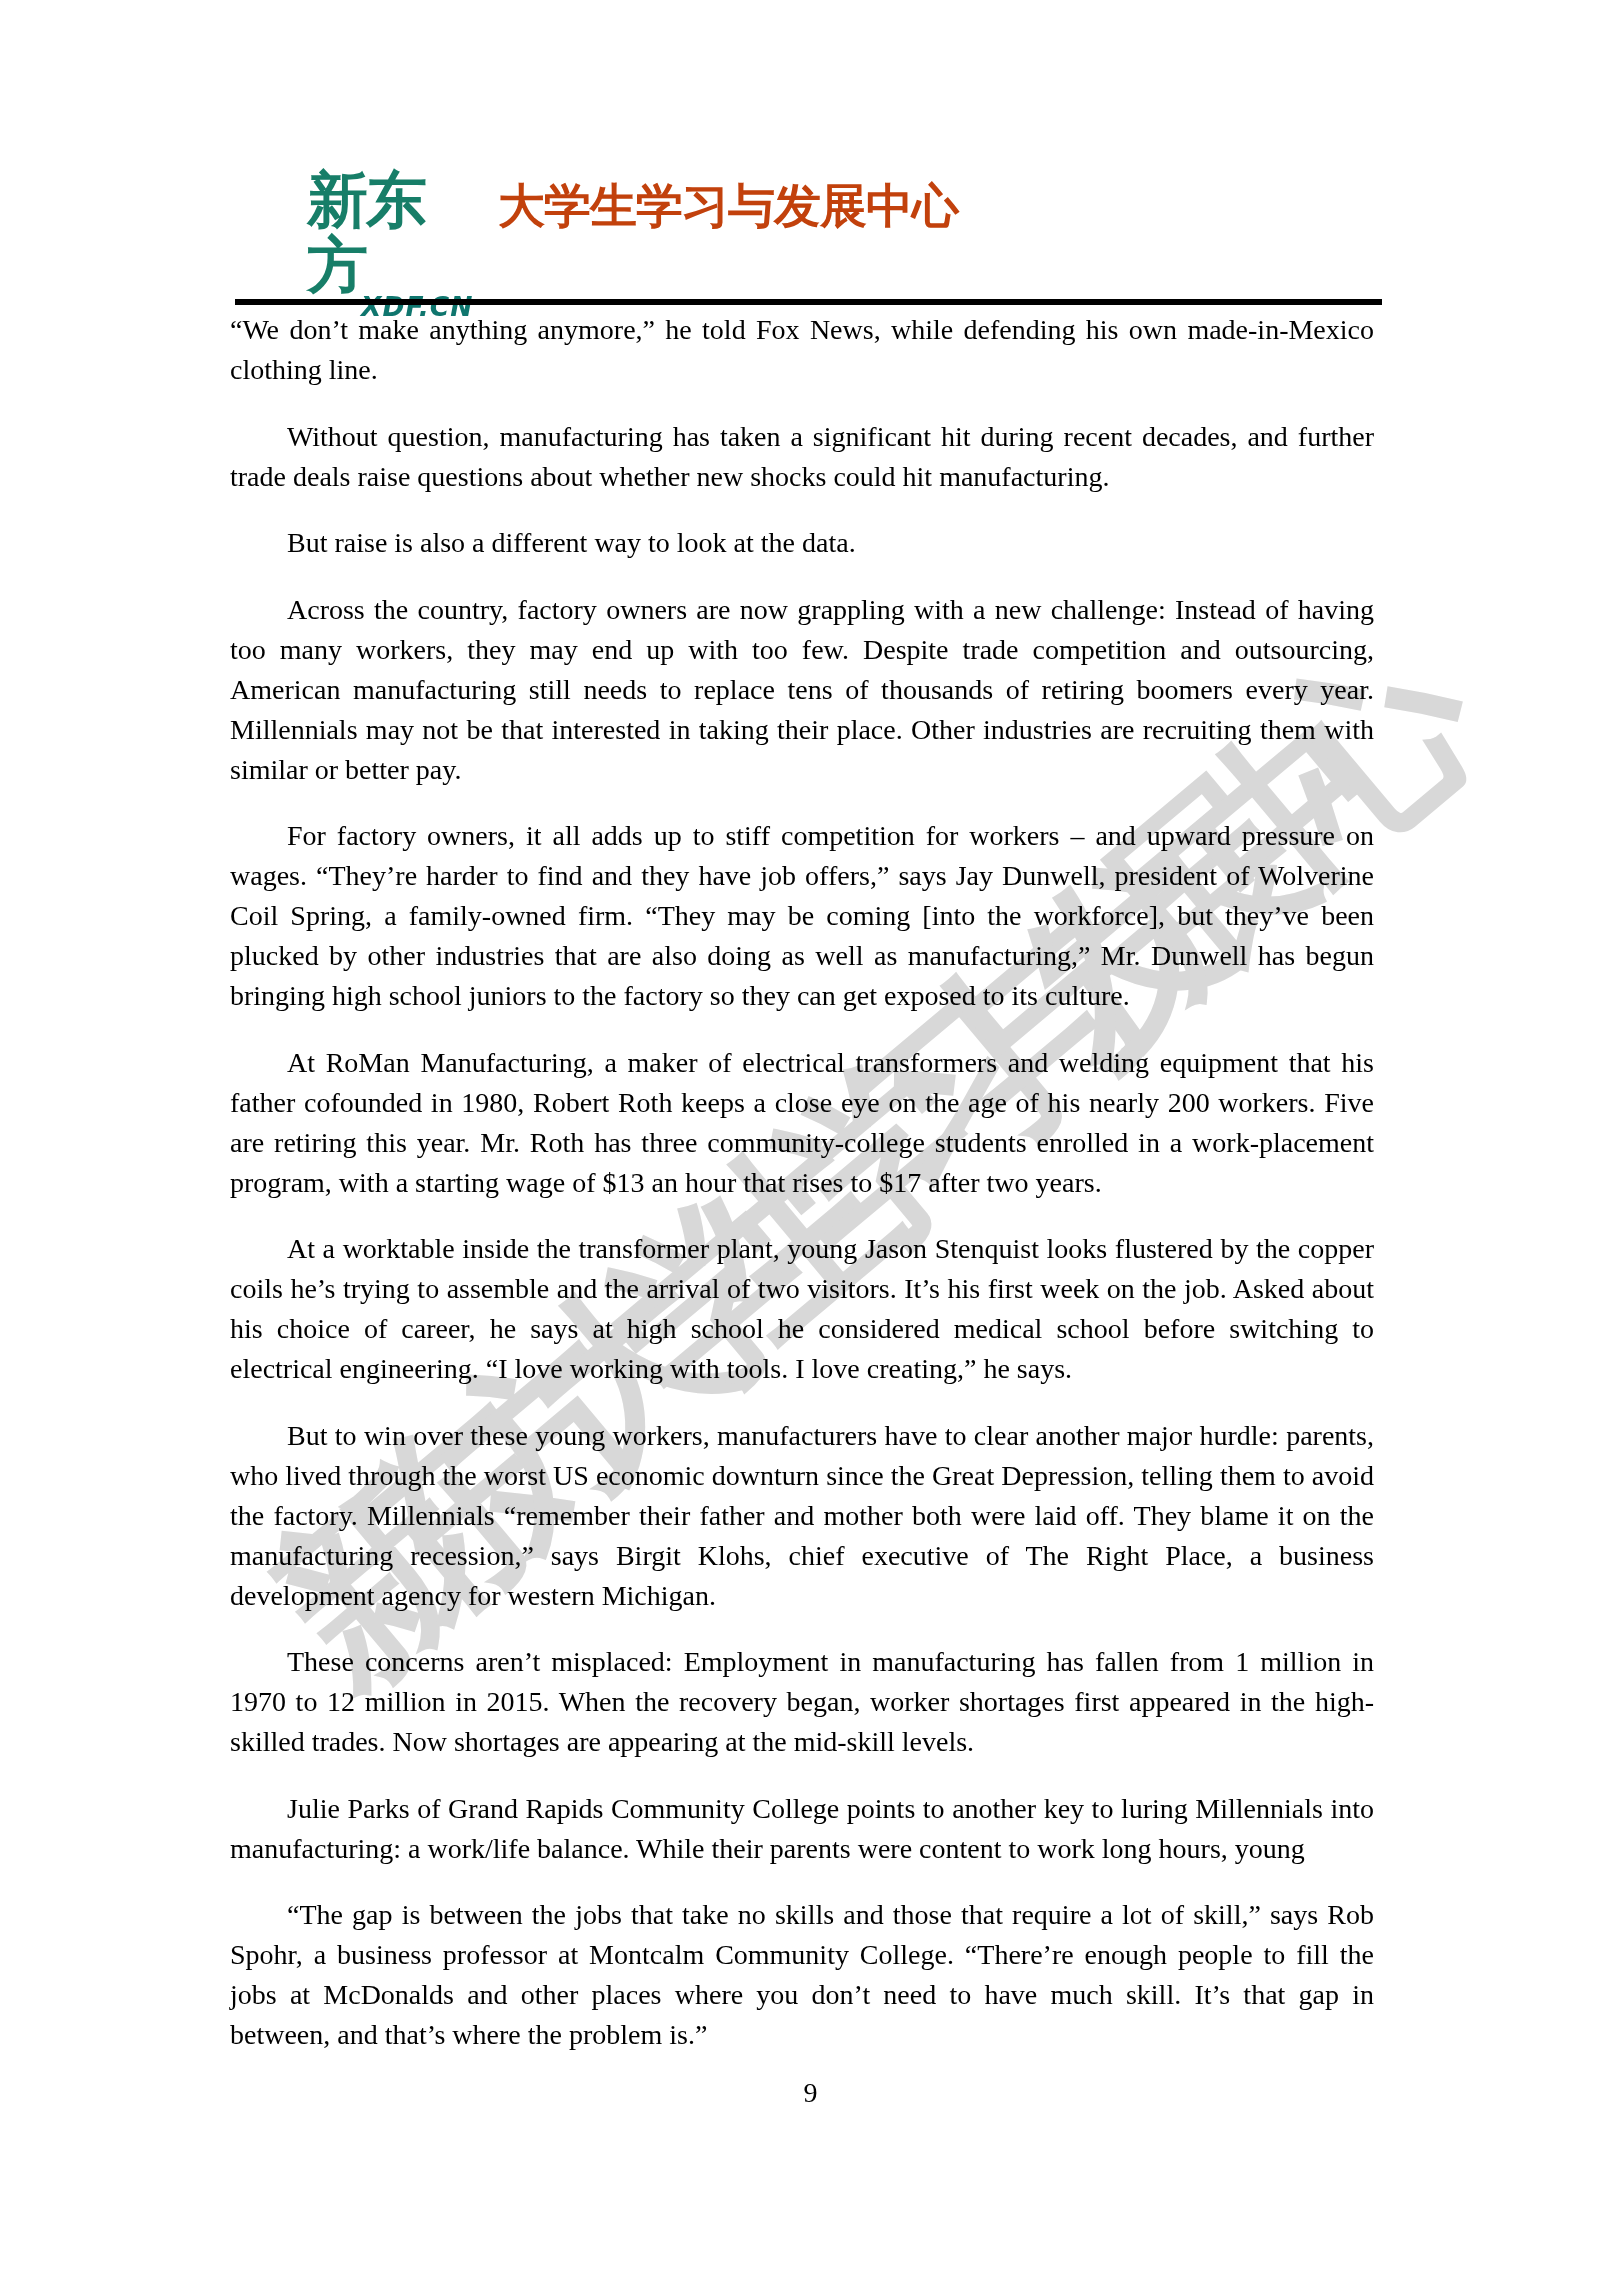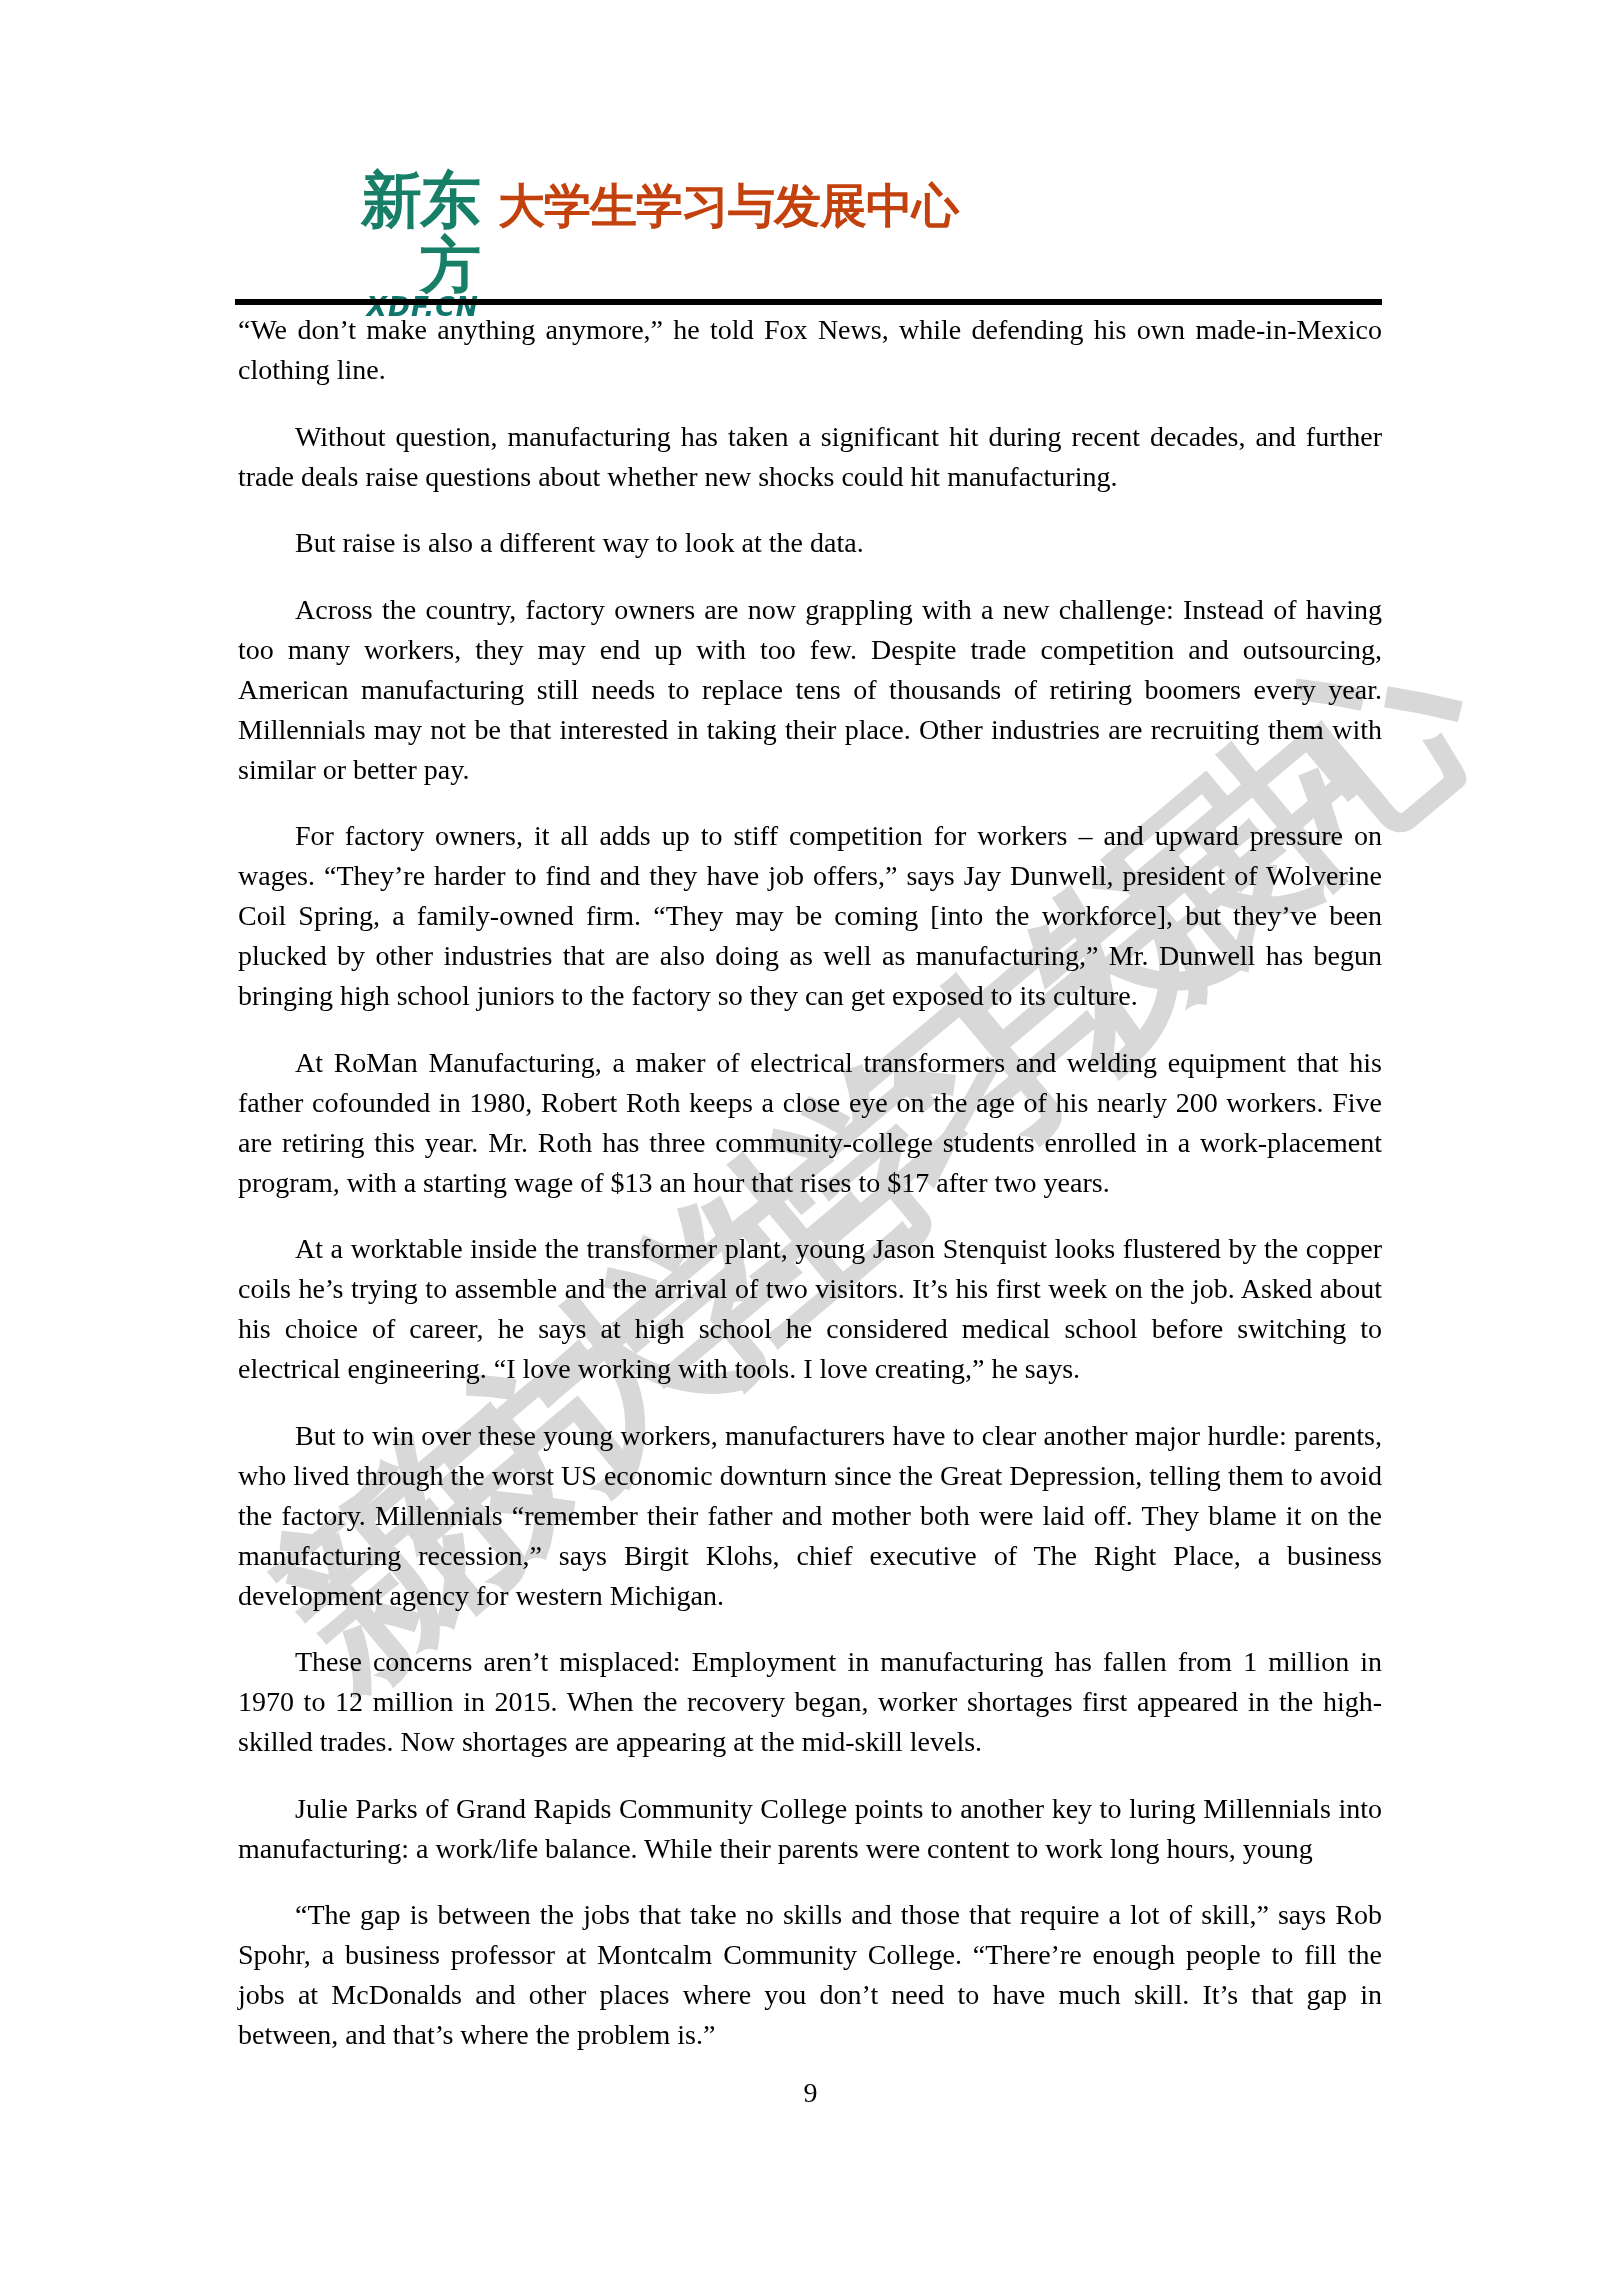--- a/index.html
+++ b/index.html
@@ -36,21 +36,20 @@
   }
 
   
   .header {
     position: absolute;
     top: 0;
     left: 0;
     width: 100%;
     height: 315px;
     z-index: 1;
-    text-align: right;
   }
   .logo {
     position: absolute;
     left: 307px;
     top: 167px;
     width: 172px;
   }
   .logo-cn {
     display: block;
     font-family: "DejaVu Sans", "Liberation Sans", sans-serif;
@@ -89,21 +88,21 @@
     width: 1147px;
     height: 5.9px;
     background: #000000;
     z-index: 1;
   }
 
   
   .content {
     position: absolute;
     top: 310px;
-    left: 238px;
+    left: 230px;
     width: 1144px;
     z-index: 1;
   }
   .content p {
     margin: 0 0 26.5px 0;
     font-size: 28px;
     line-height: 40px;
     text-align: justify;
     text-indent: 57px;
     text-justify: inter-word;

